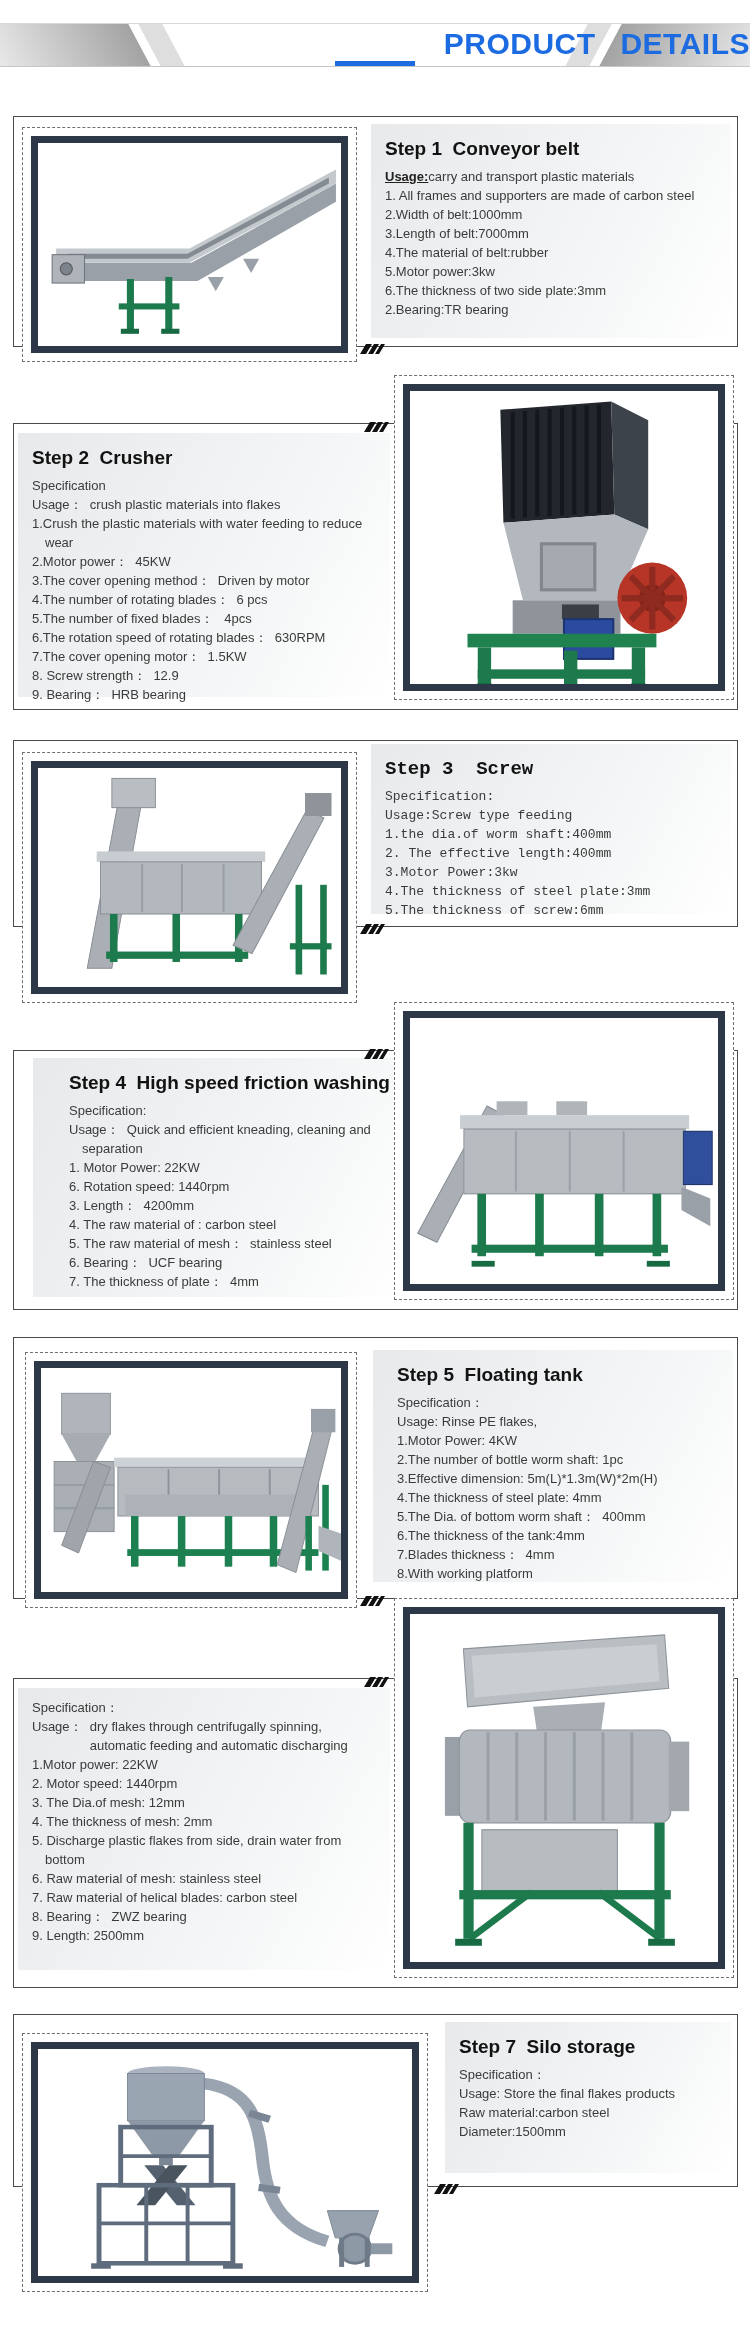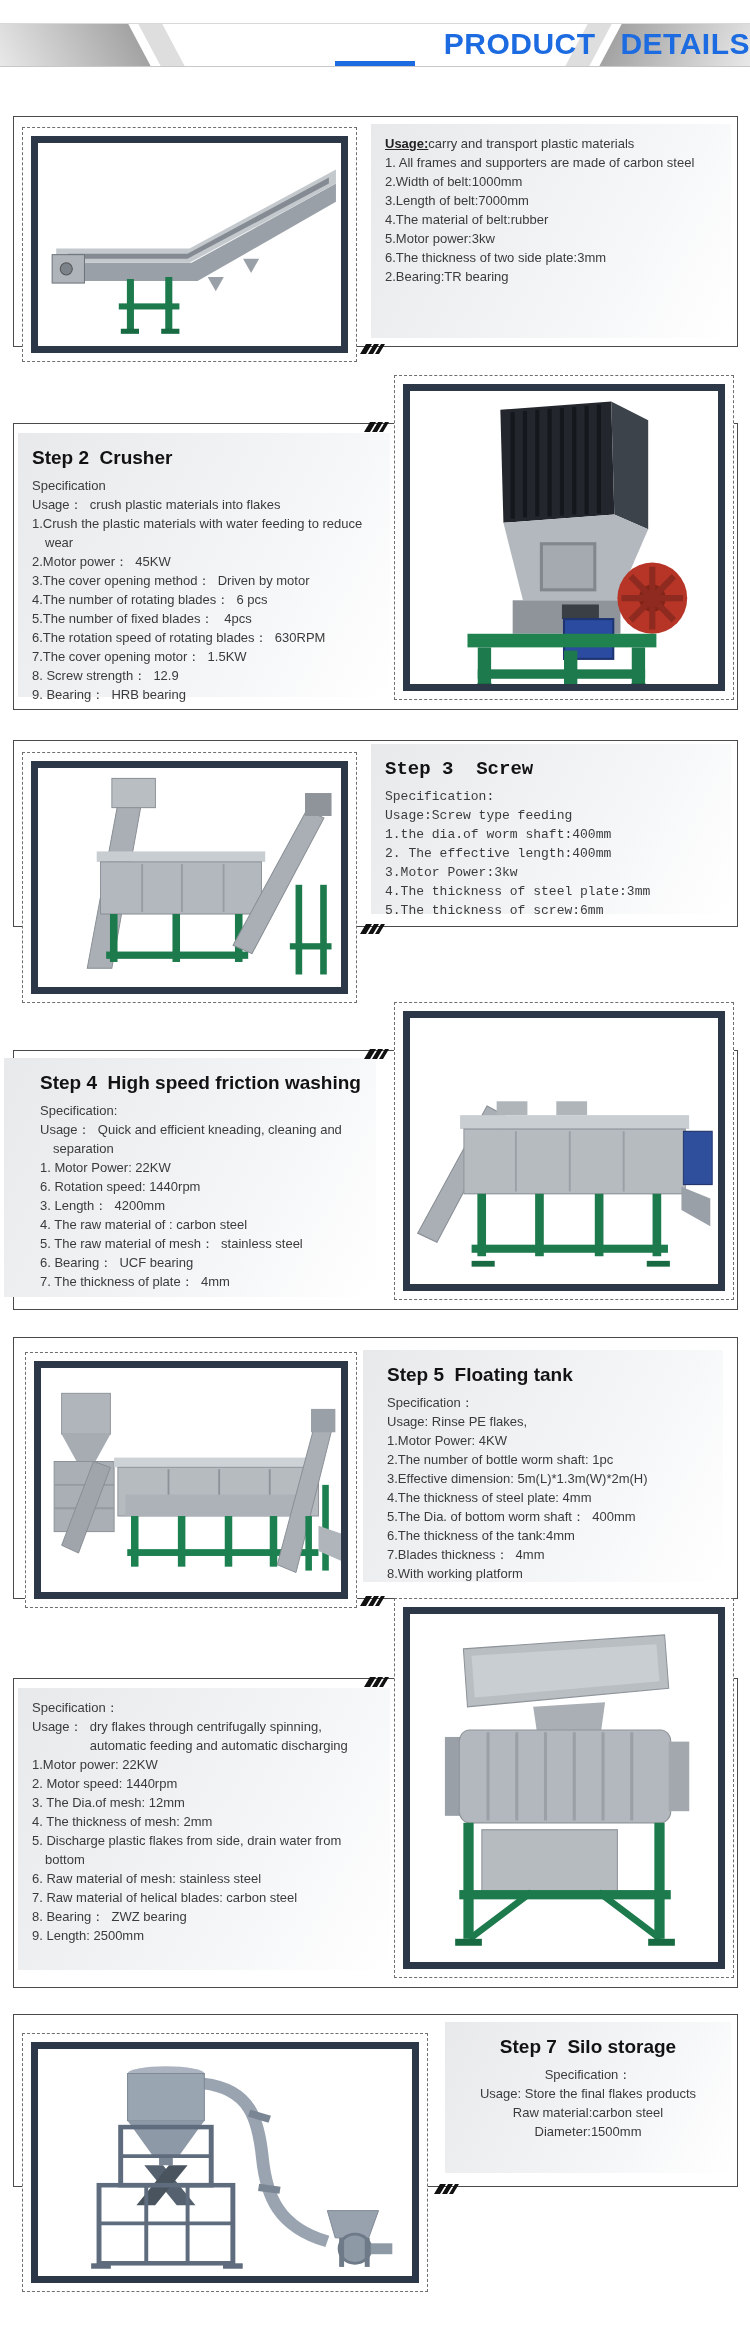--- a/index.html
+++ b/index.html
@@ -35,33 +35,33 @@
   #s1-hatch{left:360px;top:340px;}
   #s2-box{left:13px;top:423px;width:723px;height:285px;}
   #s2-text{left:18px;top:433px;width:372px;height:264px;}
   #s2-photo{left:394px;top:375px;width:340px;height:325px;}
   #s2-hatch{left:364px;top:418px;}
   #s3-box{left:13px;top:740px;width:723px;height:185px;}
   #s3-text{left:371px;top:744px;width:360px;height:170px;font-family:Liberation Mono, monospace;}
   #s3-photo{left:22px;top:752px;width:335px;height:251px;}
   #s3-hatch{left:360px;top:920px;}
   #s4-box{left:13px;top:1050px;width:723px;height:258px;}
-  #s4-text{left:4px;top:1058px;width:372px;height:239px;padding-left:36px;}
+  #s4-text{left:33px;top:1058px;width:372px;height:239px;padding-left:36px;}
   #s4-photo{left:394px;top:1002px;width:340px;height:298px;}
   #s4-hatch{left:364px;top:1045px;}
   #s5-box{left:13px;top:1337px;width:723px;height:260px;}
-  #s5-text{left:363px;top:1350px;width:360px;height:232px;padding-left:24px;}
+  #s5-text{left:373px;top:1350px;width:360px;height:232px;padding-left:24px;}
   #s5-photo{left:25px;top:1352px;width:332px;height:256px;}
   #s5-hatch{left:360px;top:1592px;}
   #s6-box{left:13px;top:1678px;width:723px;height:308px;}
   #s6-text{left:18px;top:1688px;width:372px;height:282px;}
   #s6-photo{left:394px;top:1598px;width:340px;height:380px;}
   #s6-hatch{left:364px;top:1673px;}
   #s7-box{left:13px;top:2014px;width:723px;height:171px;}
-  #s7-text{left:445px;top:2022px;width:286px;height:151px;text-align:center;}
+  #s7-text{left:445px;top:2022px;width:286px;height:151px;}
   #s7-photo{left:22px;top:2033px;width:406px;height:259px;}
   #s7-hatch{left:434px;top:2180px;}
 </style>
 </head>
 <body>
 
 <div class="page">
 
   <div class="band">
     <div class="deco l1"></div>
@@ -86,20 +86,21 @@
         <rect x="126" y="132" width="7" height="54" fill="#1d7a4c"></rect>
         <rect x="80" y="158" width="60" height="6" fill="#1d7a4c"></rect>
         <rect x="82" y="183" width="18" height="5" fill="#176a41"></rect>
         <rect x="122" y="183" width="18" height="5" fill="#176a41"></rect>
         <polygon points="168,132 184,132 176,146" fill="#9aa0a7"></polygon>
         <polygon points="203,114 219,114 211,128" fill="#9aa0a7"></polygon>
       </svg>
         </div>
     </div>
     <div class="textbox" id="s1-text">
+      <h2 class="step-title">Step 1  Conveyor belt</h2>
       <div>
           <div class="spec-line"><b>Usage:</b>carry and transport plastic materials</div>
           <div class="spec-line">1. All frames and supporters are made of carbon steel</div>
           <div class="spec-line">2.Width of belt:1000mm</div>
           <div class="spec-line">3.Length of belt:7000mm</div>
           <div class="spec-line">4.The material of belt:rubber</div>
           <div class="spec-line">5.Motor power:3kw</div>
           <div class="spec-line">6.The thickness of two side plate:3mm</div>
           <div class="spec-line">2.Bearing:TR bearing</div>
         </div>

